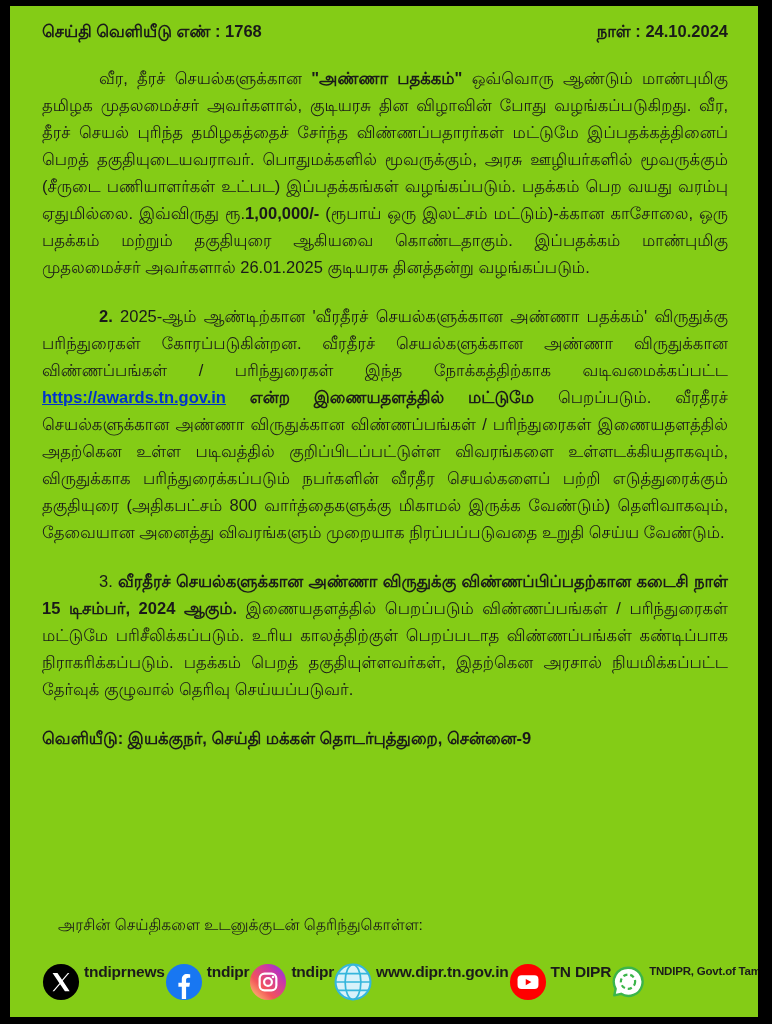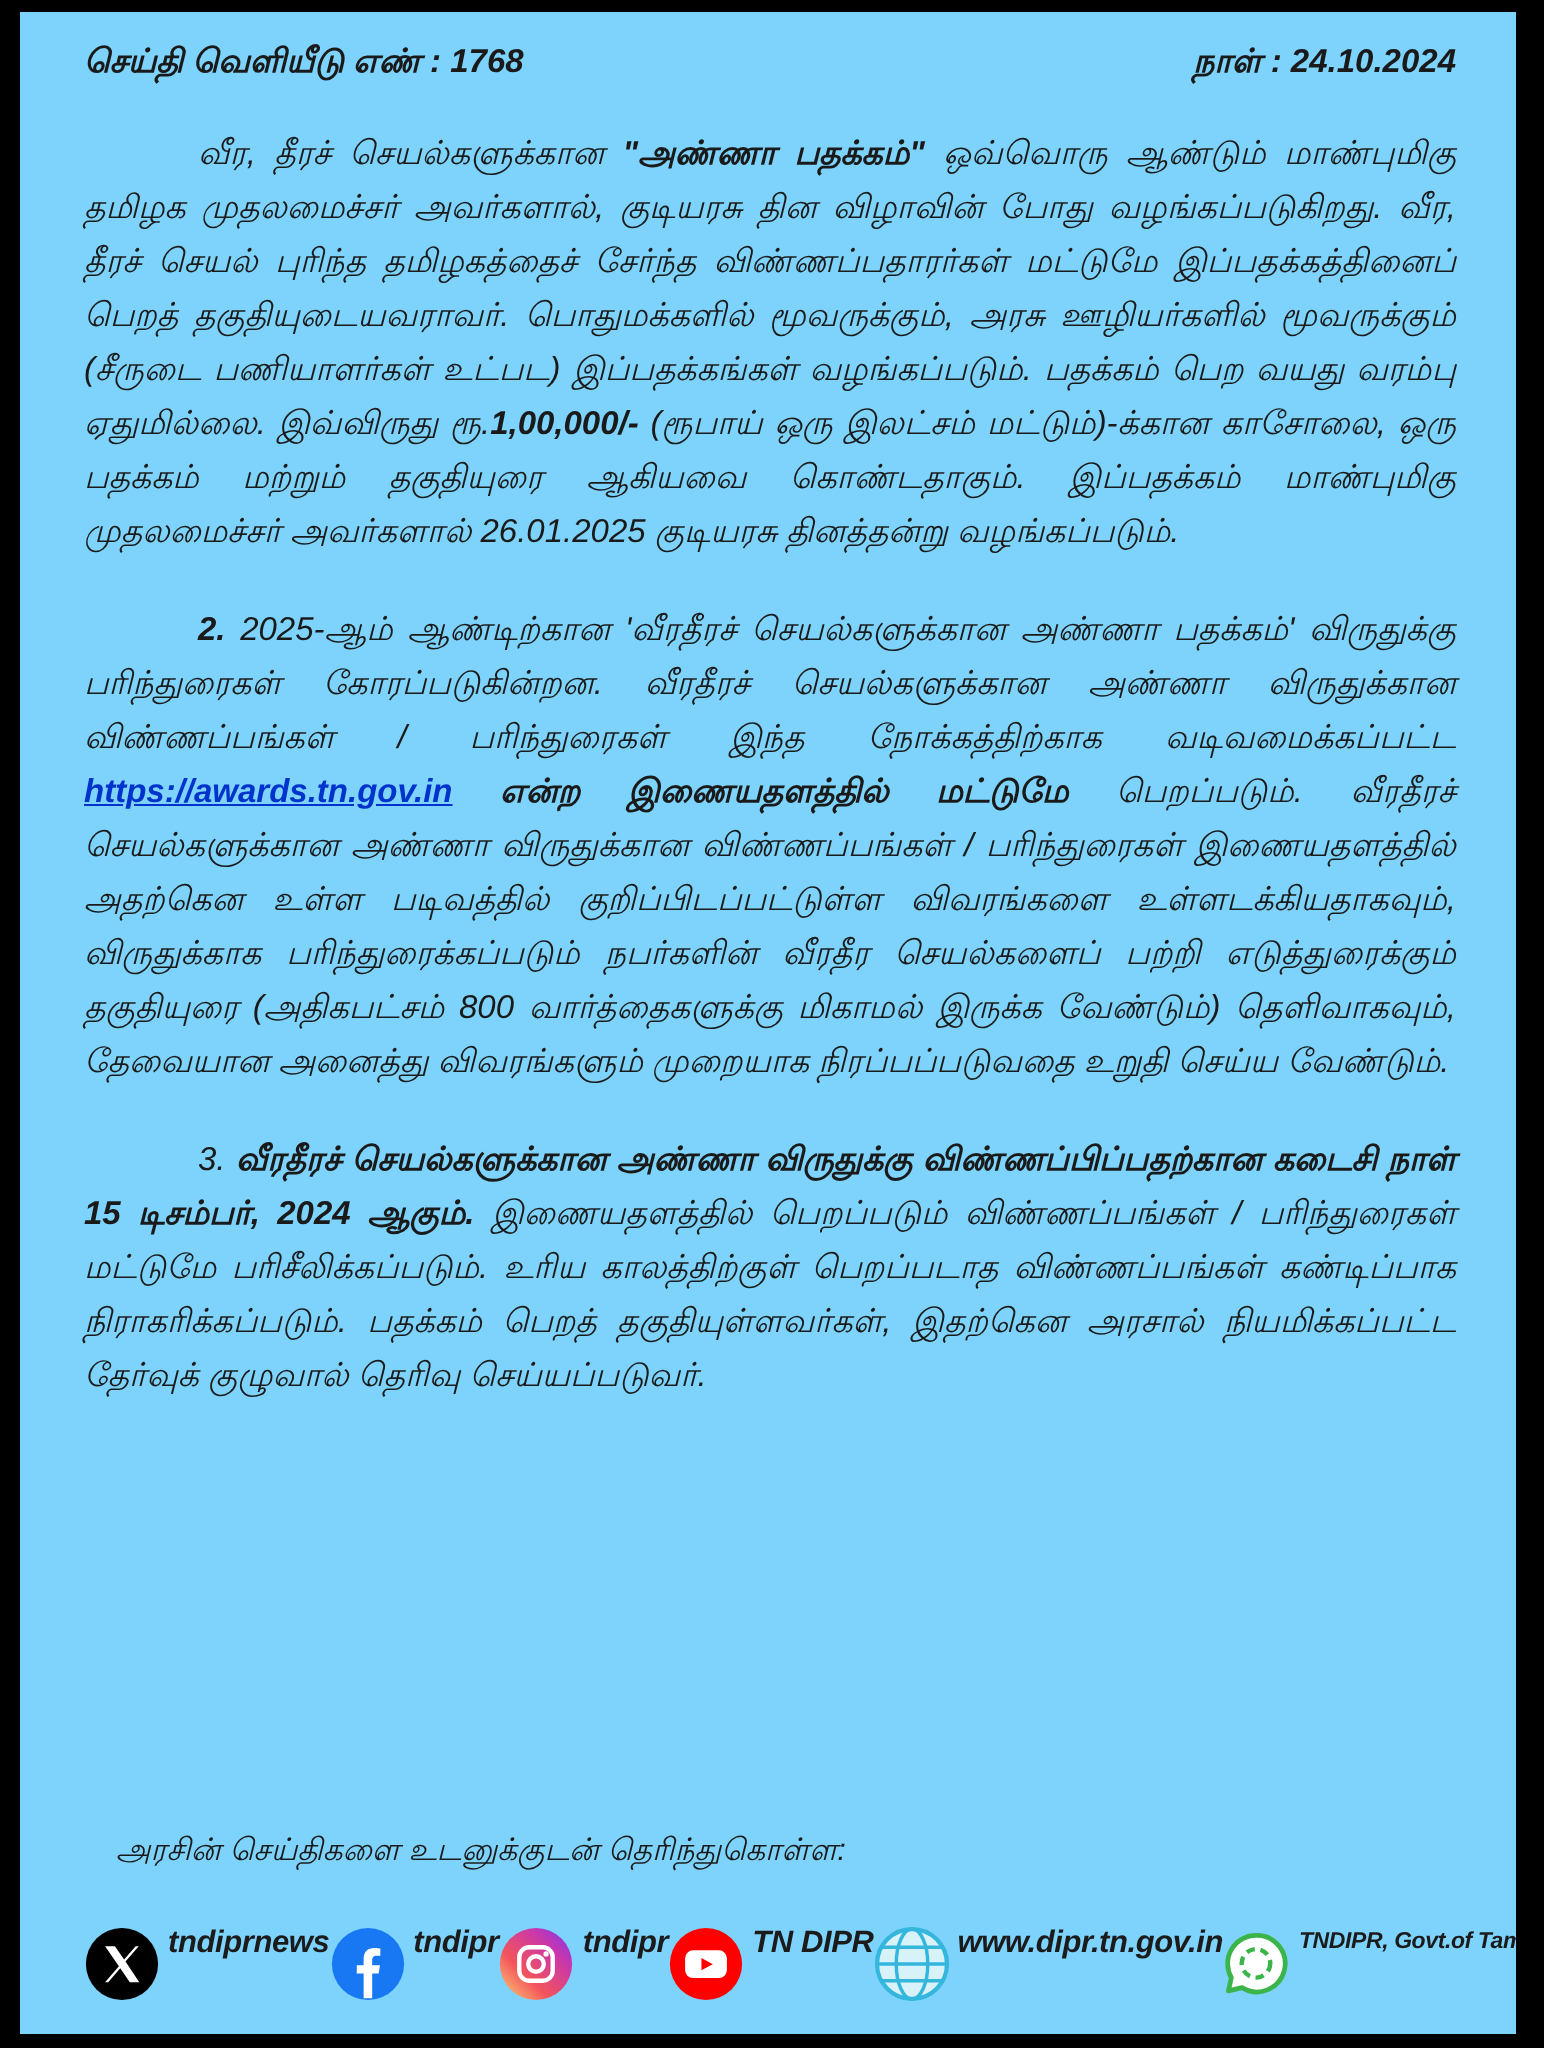--- a/index.html
+++ b/index.html
@@ -5,25 +5,24 @@
   * { margin: 0; padding: 0; box-sizing: border-box; }
   html, body { width: 772px; height: 1024px; }
   body {
     background: #000;
     font-family: "Liberation Sans", sans-serif;
     position: relative;
   }
   .page {
     position: absolute;
     left: 10px; top: 6px; right: 14px; bottom: 7px;
-    background: #7dd3fc;
+    background: #84cc16;
     color: #1a1a1a;
     padding: 16px 30px 0 32px;
     overflow: hidden;
-    font-style: italic;
   }
   .header-row {
     display: flex;
     justify-content: space-between;
     font-size: 16.5px;
     font-weight: bold;
   }
   .title {
     margin-top: 20px;
     text-align: center;
@@ -92,20 +91,21 @@
     <span>நாள் : 24.10.2024</span>
   </div>
 
 
   <div id="paragraphs">
       <p class="para"><span class="">வீர, தீரச் செயல்களுக்கான </span><span class="bold">"அண்ணா பதக்கம்"</span><span class=""> ஒவ்வொரு ஆண்டும் மாண்புமிகு தமிழக முதலமைச்சர் அவர்களால், குடியரசு தின விழாவின் போது வழங்கப்படுகிறது. வீர, தீரச் செயல் புரிந்த தமிழகத்தைச் சேர்ந்த விண்ணப்பதாரர்கள் மட்டுமே இப்பதக்கத்தினைப் பெறத் தகுதியுடையவராவர். பொதுமக்களில் மூவருக்கும், அரசு ஊழியர்களில் மூவருக்கும் (சீருடை பணியாளர்கள் உட்பட) இப்பதக்கங்கள் வழங்கப்படும். பதக்கம் பெற வயது வரம்பு ஏதுமில்லை. இவ்விருது ரூ.</span><span class="bold">1,00,000/-</span><span class=""> (ரூபாய் ஒரு இலட்சம் மட்டும்)-க்கான காசோலை, ஒரு பதக்கம் மற்றும் தகுதியுரை ஆகியவை கொண்டதாகும். இப்பதக்கம் மாண்புமிகு முதலமைச்சர் அவர்களால் 26.01.2025 குடியரசு தினத்தன்று வழங்கப்படும்.</span></p>
       <p class="para"><span class="bold">2.</span><span class=""> 2025-ஆம் ஆண்டிற்கான 'வீரதீரச் செயல்களுக்கான அண்ணா பதக்கம்' விருதுக்கு பரிந்துரைகள் கோரப்படுகின்றன. வீரதீரச் செயல்களுக்கான அண்ணா விருதுக்கான விண்ணப்பங்கள் / பரிந்துரைகள் இந்த நோக்கத்திற்காக வடிவமைக்கப்பட்ட </span><a href="#" class="doc-link" style="color: rgb(0, 51, 204);">https://awards.tn.gov.in</a><span class="bold"> என்ற இணையதளத்தில் மட்டுமே</span><span class=""> பெறப்படும். வீரதீரச் செயல்களுக்கான அண்ணா விருதுக்கான விண்ணப்பங்கள் / பரிந்துரைகள் இணையதளத்தில் அதற்கென உள்ள படிவத்தில் குறிப்பிடப்பட்டுள்ள விவரங்களை உள்ளடக்கியதாகவும், விருதுக்காக பரிந்துரைக்கப்படும் நபர்களின் வீரதீர செயல்களைப் பற்றி எடுத்துரைக்கும் தகுதியுரை (அதிகபட்சம் 800 வார்த்தைகளுக்கு மிகாமல் இருக்க வேண்டும்) தெளிவாகவும், தேவையான அனைத்து விவரங்களும் முறையாக நிரப்பப்படுவதை உறுதி செய்ய வேண்டும்.</span></p>
       <p class="para"><span class="">3. </span><span class="bold">வீரதீரச் செயல்களுக்கான அண்ணா விருதுக்கு விண்ணப்பிப்பதற்கான கடைசி நாள் 15 டிசம்பர், 2024 ஆகும்.</span><span class=""> இணையதளத்தில் பெறப்படும் விண்ணப்பங்கள் / பரிந்துரைகள் மட்டுமே பரிசீலிக்கப்படும். உரிய காலத்திற்குள் பெறப்படாத விண்ணப்பங்கள் கண்டிப்பாக நிராகரிக்கப்படும். பதக்கம் பெறத் தகுதியுள்ளவர்கள், இதற்கென அரசால் நியமிக்கப்பட்ட தேர்வுக் குழுவால் தெரிவு செய்யப்படுவர்.</span></p>
     </div>
 
+  <div class="issued">வெளியீடு: இயக்குநர், செய்தி மக்கள் தொடர்புத்துறை, சென்னை-9</div>
 
   <div class="footer">
     <div class="footer-intro">அரசின் செய்திகளை உடனுக்குடன் தெரிந்துகொள்ள:</div>
     <div id="social-row" class="social-row">
         <div class="social-item">
           <span class="social-icon">
             <svg viewBox="0 0 40 40">
               <circle cx="20" cy="20" r="19" fill="#000000"></circle>
               <g transform="translate(10.5,10) scale(0.6)">
                 <path fill="#fff" d="M18.9 14.4 30.5 1h-2.7l-10.1 11.7L9.6 1H1l12.1 17.7L1 32.7h2.7l10.6-12.3 8.4 12.3H31L18.9 14.4Z"></path>
@@ -138,36 +138,36 @@
               <rect x="11.2" y="11.2" width="17.6" height="17.6" rx="5.2" fill="none" stroke="#fff" stroke-width="2.3"></rect>
               <circle cx="20" cy="20" r="4.1" fill="none" stroke="#fff" stroke-width="2.3"></circle>
               <circle cx="25.3" cy="14.7" r="1.4" fill="#fff"></circle>
             </svg>
           </span>
           <span class="social-label">tndipr</span>
         </div>
         <div class="social-item">
           <span class="social-icon">
             <svg viewBox="0 0 40 40">
+              <circle cx="20" cy="20" r="18.4" fill="#D8F2FA" stroke="#35B6DC" stroke-width="2.2"></circle>
+              <ellipse cx="20" cy="20" rx="8.3" ry="18.4" fill="none" stroke="#35B6DC" stroke-width="1.8"></ellipse>
+              <path d="M1.6 20h36.8M4 11.2h32M4 28.8h32" stroke="#35B6DC" stroke-width="1.8" fill="none"></path>
+            </svg>
+          </span>
+          <span class="social-label">www.dipr.tn.gov.in</span>
+        </div>
+        <div class="social-item">
+          <span class="social-icon">
+            <svg viewBox="0 0 40 40">
               <circle cx="20" cy="20" r="19" fill="#FF0000"></circle>
               <rect x="9" y="12.8" width="22" height="14.6" rx="4.2" fill="#fff"></rect>
               <path d="M17.6 16.9v6.4l6-3.2z" fill="#FF0000"></path>
             </svg>
           </span>
           <span class="social-label">TN DIPR</span>
-        </div>
-        <div class="social-item">
-          <span class="social-icon">
-            <svg viewBox="0 0 40 40">
-              <circle cx="20" cy="20" r="18.4" fill="#D8F2FA" stroke="#35B6DC" stroke-width="2.2"></circle>
-              <ellipse cx="20" cy="20" rx="8.3" ry="18.4" fill="none" stroke="#35B6DC" stroke-width="1.8"></ellipse>
-              <path d="M1.6 20h36.8M4 11.2h32M4 28.8h32" stroke="#35B6DC" stroke-width="1.8" fill="none"></path>
-            </svg>
-          </span>
-          <span class="social-label">www.dipr.tn.gov.in</span>
         </div>
         <div class="social-item">
           <span class="social-icon wa">
             <svg viewBox="0 0 40 40">
               <path d="M20 3.2A16.6 16.6 0 0 0 5.5 28L3.8 35.8l8-1.9A16.6 16.6 0 1 0 20 3.2Z" fill="#fff" stroke="#3BB54A" stroke-width="2.8" stroke-linejoin="round"></path>
               <circle cx="20" cy="19.6" r="8.4" fill="none" stroke="#3BB54A" stroke-width="2.6" stroke-dasharray="5 3.4"></circle>
             </svg>
           </span>
           <span class="social-label small">TNDIPR, Govt.of Tamil Nadu</span>
         </div>

